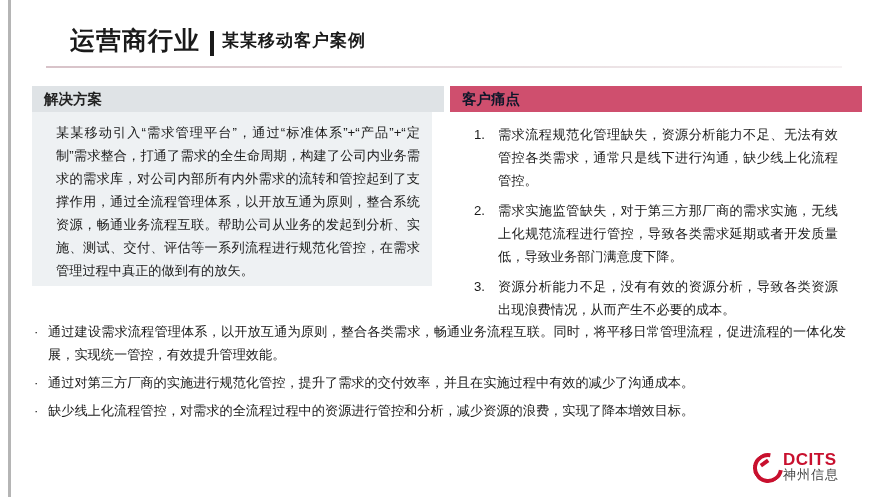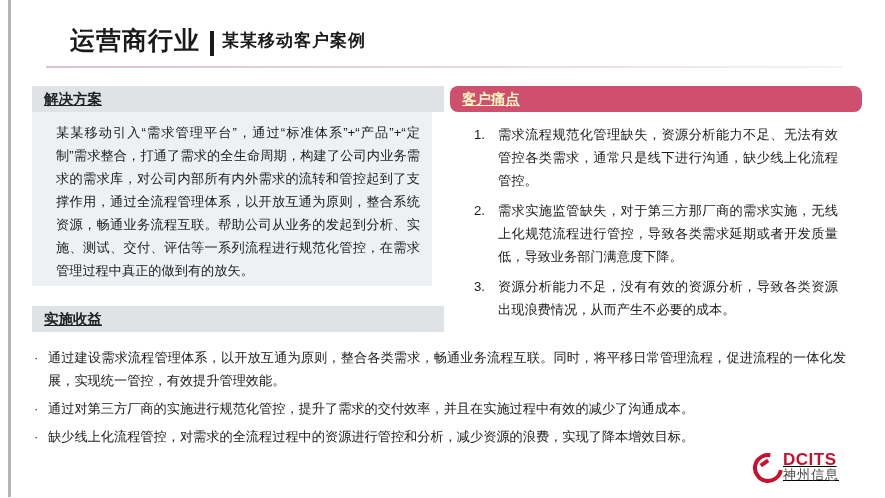--- a/index.html
+++ b/index.html
@@ -86,30 +86,28 @@
     position: absolute;
     box-sizing: border-box;
   }
   .panel-header {
     height: 26px;
     display: flex;
     align-items: center;
     padding-left: 12px;
     font-size: 14.5px;
     font-weight: bold;
-    text-decoration: underline;
   }
   .hdr-gray {
     background: #dfe3e6;
     color: #222222;
   }
   .hdr-pink {
     background: #cf4f6e;
-    color: #fef9c3;
-    border-radius: 8px;
+    color: #0f172a;
   }
   .panel-body {
     padding: 9px 12px 0 24px;
     font-size: 13.2px;
     line-height: 23px;
     color: #1a1a1a;
     text-align: justify;
   }
   
   #panel-solution {
@@ -183,21 +181,20 @@
   }
   
   .logo {
     position: absolute;
     right: 16px;
     bottom: 12px;
     width: 118px;
     height: 40px;
     display: flex;
     align-items: center;
-    text-decoration: underline;
   }
   .logo-mark {
     width: 28px;
     height: 28px;
     position: relative;
     flex: 0 0 auto;
   }
   .logo-mark:before {
     content: "";
     position: absolute;
@@ -275,21 +272,20 @@
         <span class="pain-text">需求实施监管缺失，对于第三方那厂商的需求实施，无线上化规范流程进行管控，导致各类需求延期或者开发质量低，导致业务部门满意度下降。</span>
       </div>
       <div class="pain-item">
         <span class="pain-num">3.</span>
         <span class="pain-text">资源分析能力不足，没有有效的资源分析，导致各类资源出现浪费情况，从而产生不必要的成本。</span>
       </div>
     </div>
   </div>
 
   <div class="panel" id="panel-benefit">
-    <div class="panel-header hdr-gray">实施收益</div>
     <div class="benefit-list">
       <div class="benefit-item">
         <span class="bullet">·</span>
         <span class="benefit-text">通过建设需求流程管理体系，以开放互通为原则，整合各类需求，畅通业务流程互联。同时，将平移日常管理流程，促进流程的一体化发展，实现统一管控，有效提升管理效能。</span>
       </div>
       <div class="benefit-item">
         <span class="bullet">·</span>
         <span class="benefit-text">通过对第三方厂商的实施进行规范化管控，提升了需求的交付效率，并且在实施过程中有效的减少了沟通成本。</span>
       </div>
       <div class="benefit-item">

